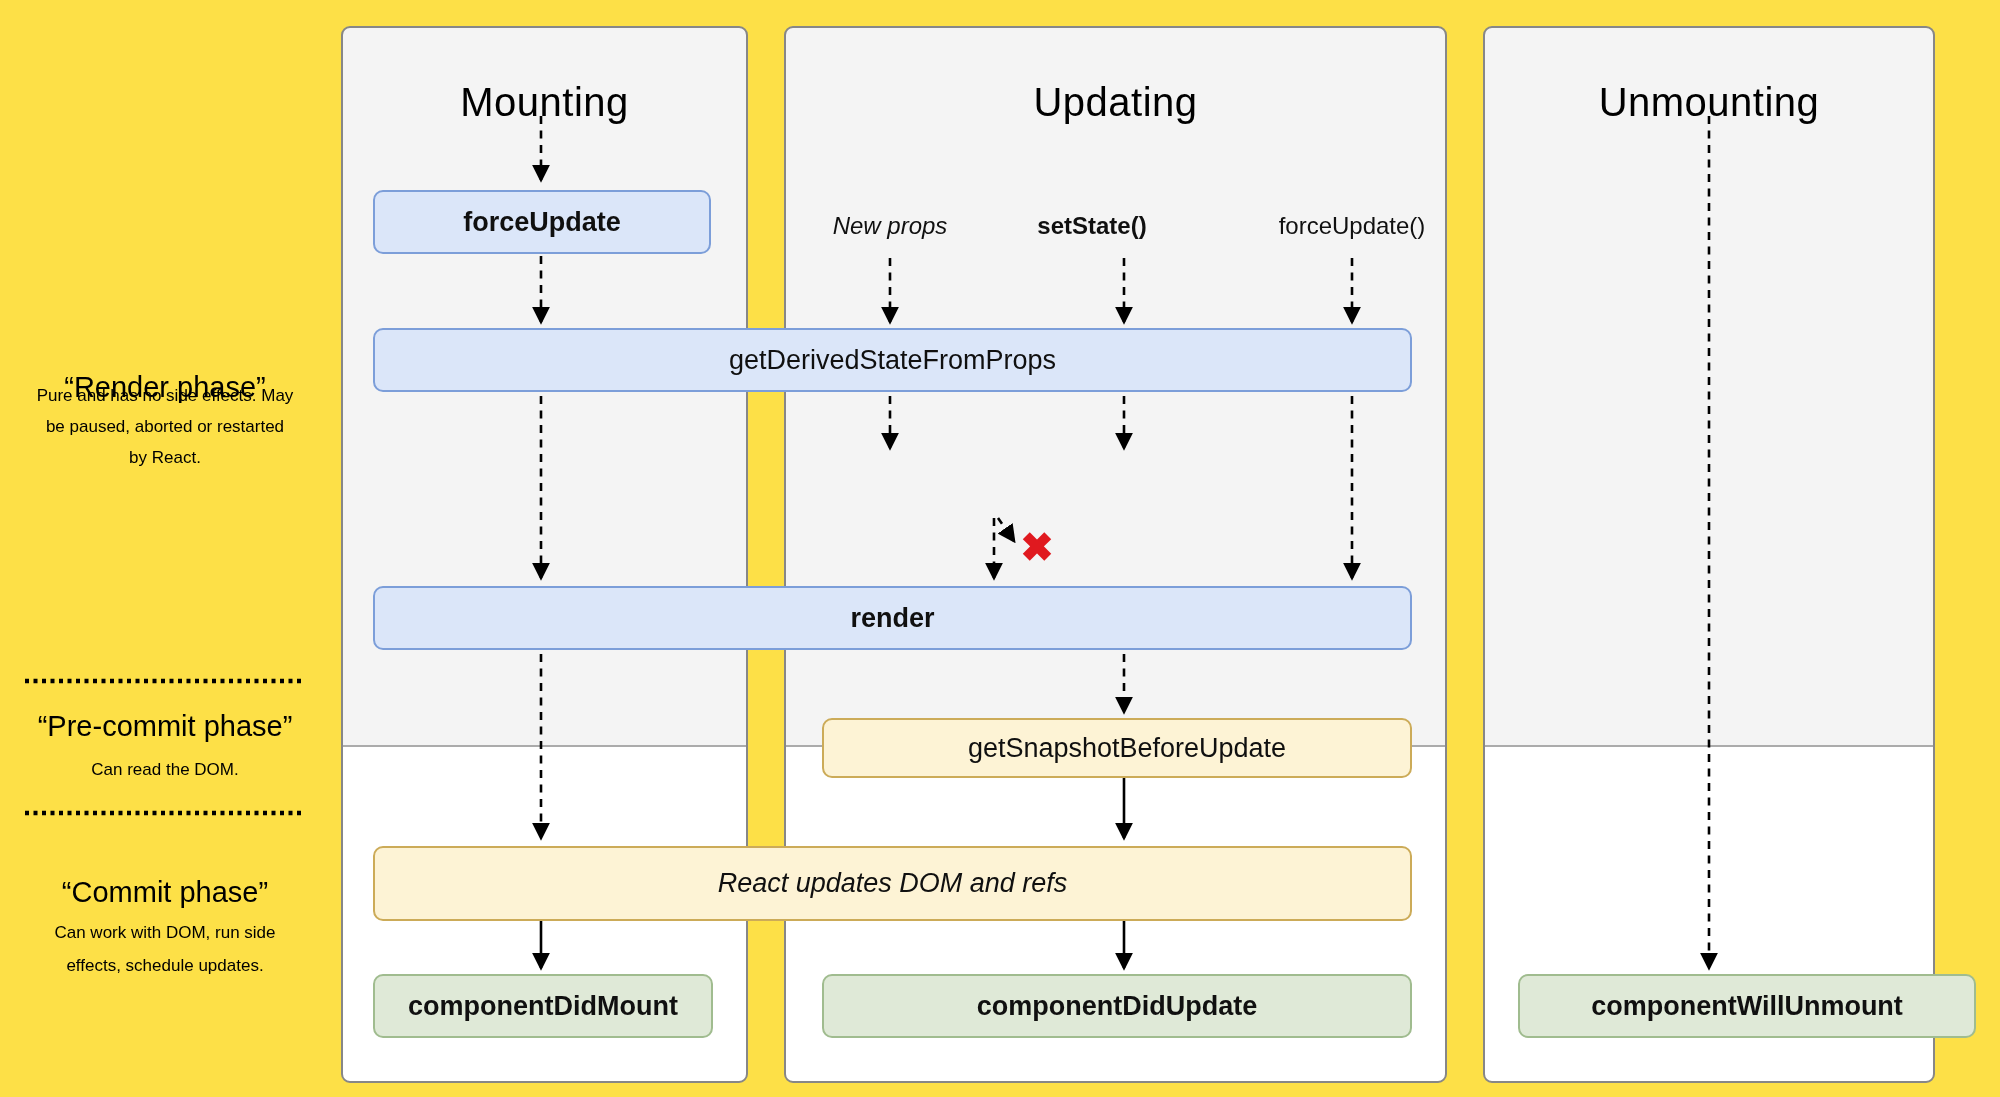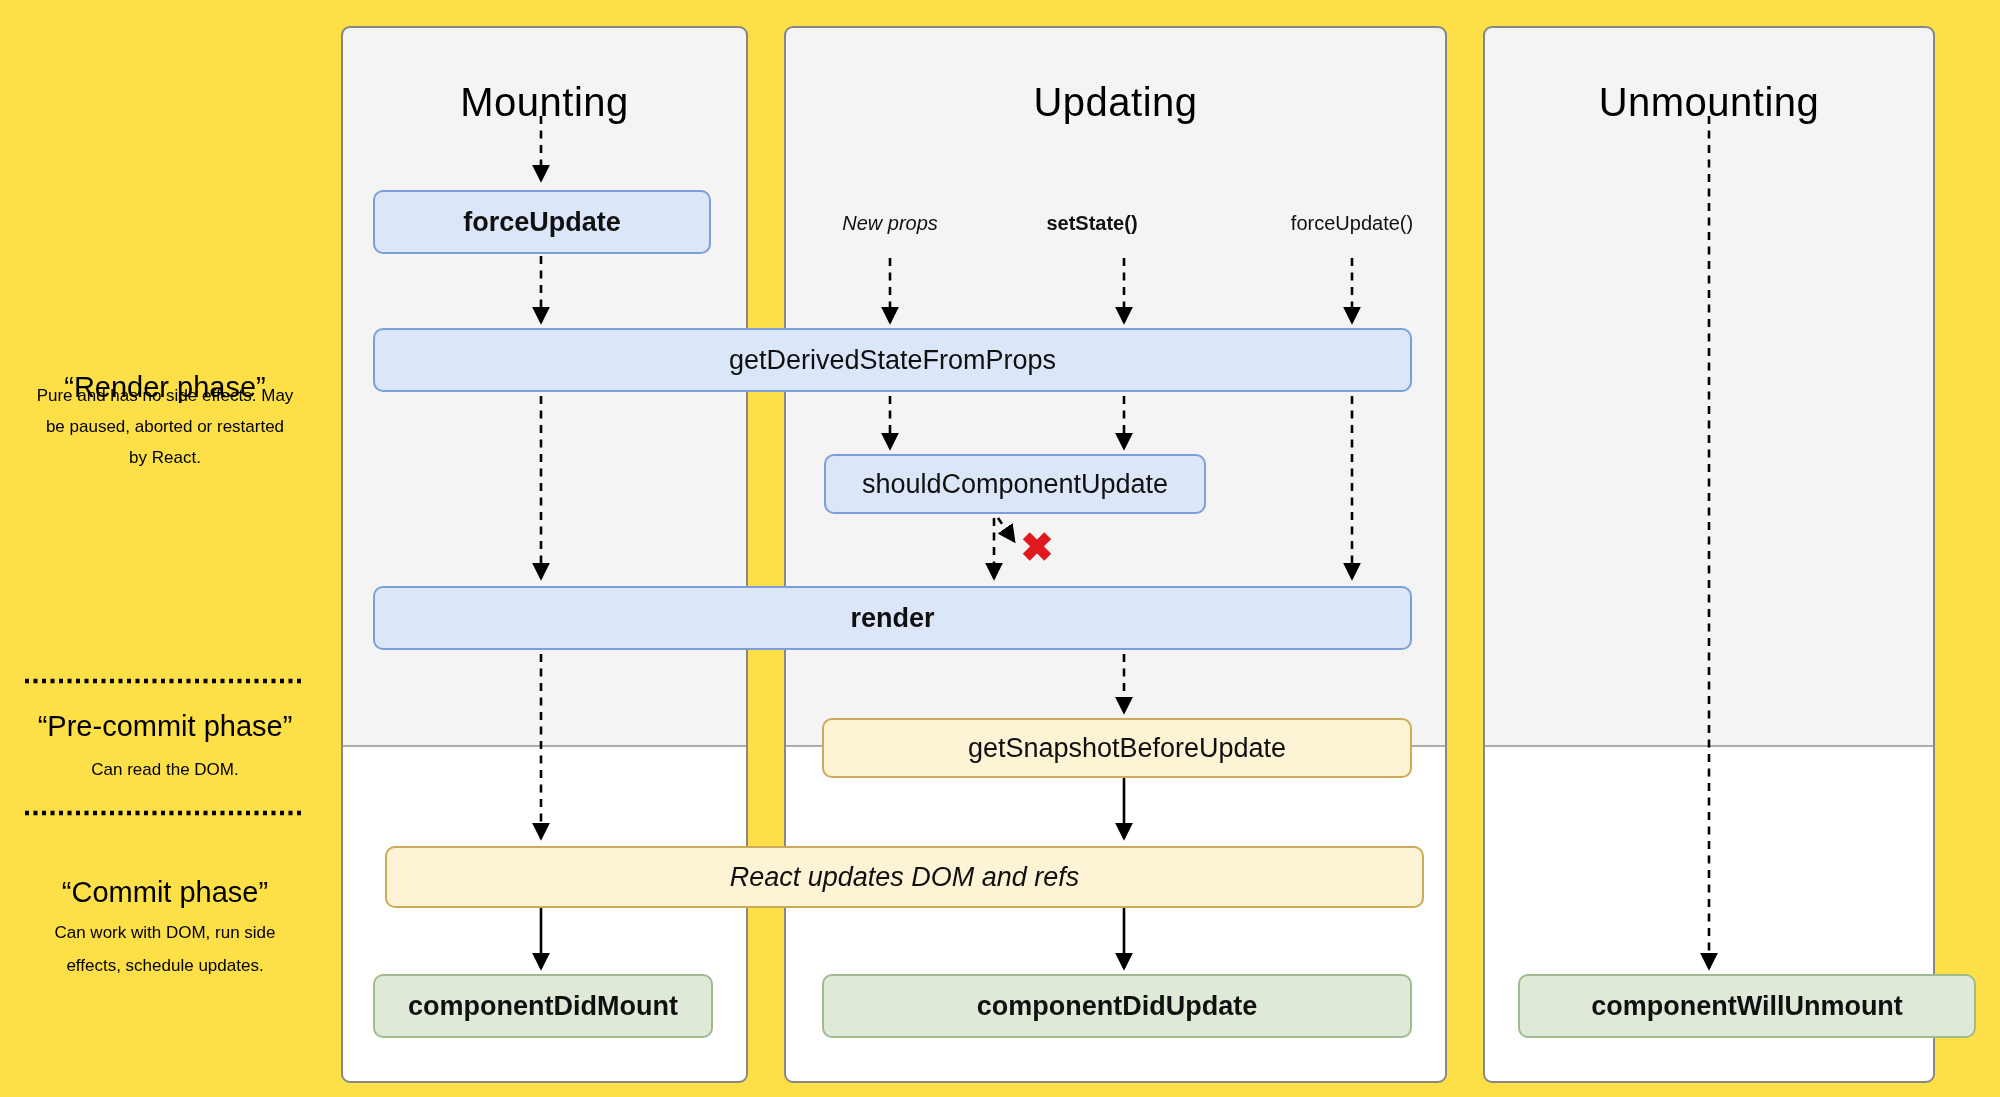--- a/index.html
+++ b/index.html
@@ -28,21 +28,21 @@
     font-size:27px;color:#101010;z-index:3;
   }
   .blue  {background:#dbe6f9;border:2px solid #7c9ed9;}
   .yellow{background:#fdf3d5;border:2px solid #ccab58;}
   .green {background:#dfe9d7;border:2px solid #a0bc8f;}
   .bold{font-weight:bold;}
   .italic{font-style:italic;}
   
   .trigger{
     position:absolute;top:212px;width:240px;text-align:center;
-    font-size:20px;color:#101010;z-index:2;
+    font-size:24px;color:#101010;z-index:2;
   }
   
   .phase-title{
     position:absolute;width:330px;left:0;text-align:center;
     font-size:29px;color:#000;z-index:2;
   }
   .phase-body{
     position:absolute;text-align:center;font-size:17px;line-height:31px;color:#000;z-index:2;
   }
   
@@ -115,23 +115,22 @@
     </g>
 
     <g stroke="#000" stroke-width="4.5" fill="none">
       <line x1="25" y1="681" x2="302" y2="681" stroke-dasharray="4 4.5"></line>
       <line x1="25" y1="813" x2="302" y2="813" stroke-dasharray="4 4.5"></line>
     </g>
   </svg>
 
   <div class="box blue bold" style="left:373px;top:190px;width:338px;height:64px;">forceUpdate</div>
   <div class="box blue" style="left:373px;top:328px;width:1039px;height:64px;">getDerivedStateFromProps</div>
-  <div class="box blue" style="left:824px;top:454px;width:382px;height:60px;">shouldComponentUpdate</div>
   <div class="box blue bold" style="left:373px;top:586px;width:1039px;height:64px;">render</div>
   <div class="box yellow" style="left:822px;top:718px;width:590px;height:60px;padding-left:20px;">getSnapshotBeforeUpdate</div>
-  <div class="box yellow italic" style="left:373px;top:846px;width:1039px;height:62px;margin-left:12px;">React updates DOM and refs</div>
+  <div class="box yellow italic" style="left:373px;top:846px;width:1039px;height:75px;">React updates DOM and refs</div>
   <div class="box green bold" style="left:373px;top:974px;width:340px;height:64px;">componentDidMount</div>
   <div class="box green bold" style="left:822px;top:974px;width:590px;height:64px;">componentDidUpdate</div>
   <div class="box green bold" style="left:1518px;top:974px;width:458px;height:64px;">componentWillUnmount</div>
 
   <div class="cancel-x">✖</div>
 
 </div>
 
 </body></html>

